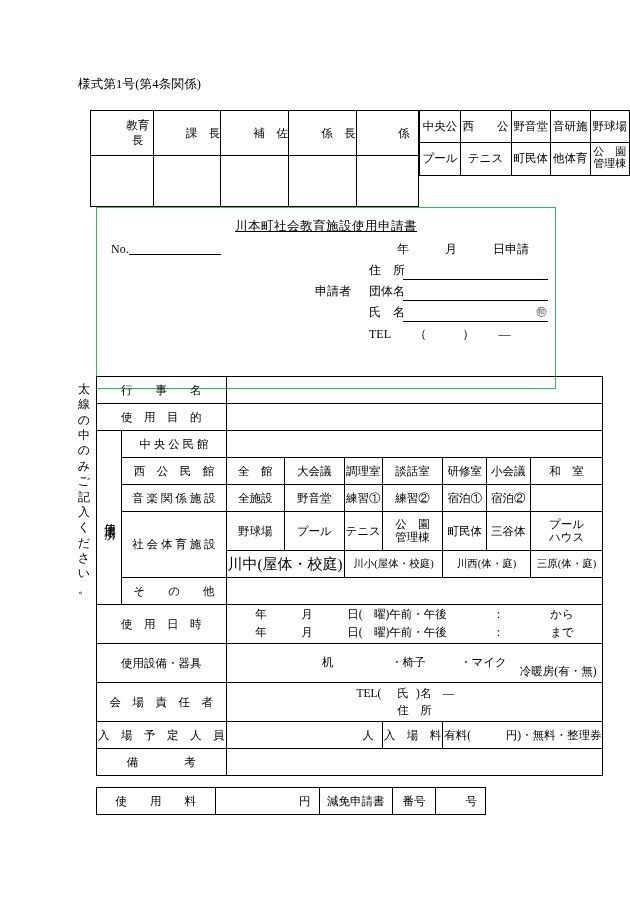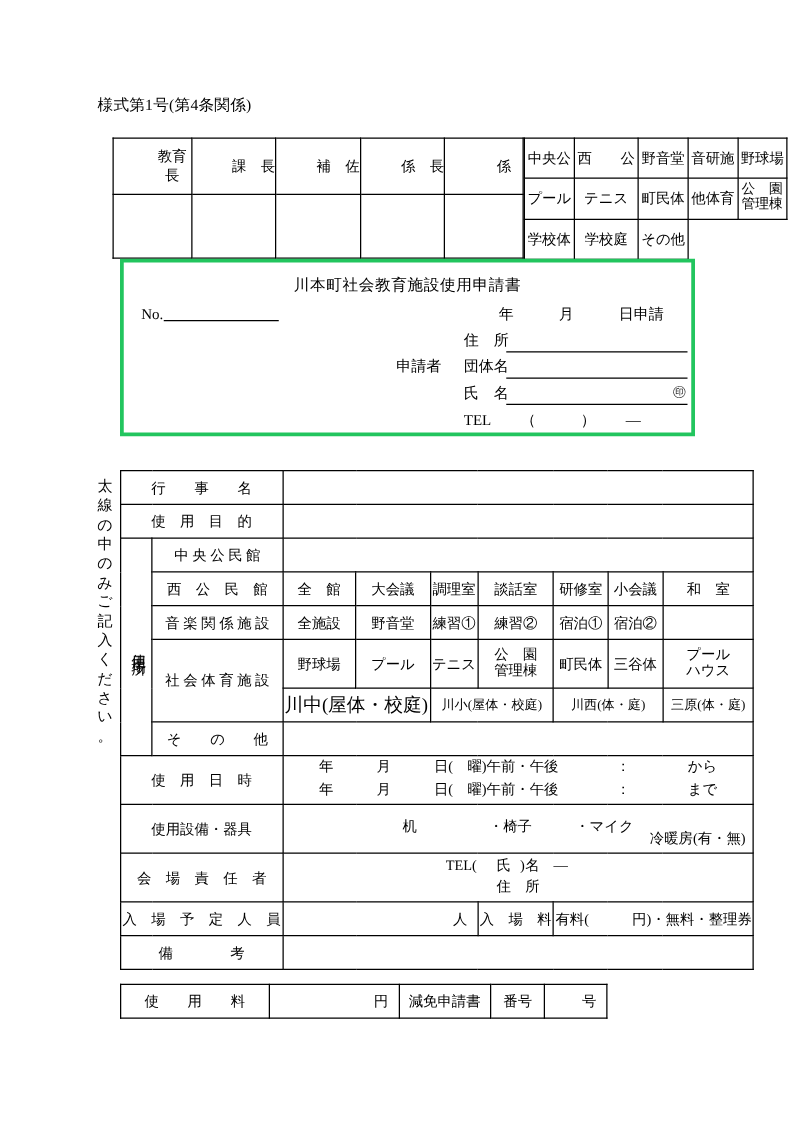--- a/index.html
+++ b/index.html
@@ -65,23 +65,24 @@
   .fac td.w4 { width: 44px; }
   .fac td.w5 { width: 45px; }
   .fac td.two { line-height: 1.08; font-size: 11px; }
 
   
   .appbox {
     position: absolute;
     left: 96px;
     top: 207px;
     width: 460px;
-    height: 142px;
-    border: 3px solid #22c55e;
+    height: 182px;
+    border: 1px solid #22c55e;
     box-sizing: border-box;
+    text-decoration: underline;
   }
   .appbox .title {
     text-align: center;
     font-size: 12.5px;
     margin-top: 10px;
     letter-spacing: 0.5px;
   }
   .appbox .no {
     position: absolute;
     left: 14px;
@@ -272,27 +273,20 @@
         <td class="w3">野音堂</td>
         <td class="w4">音研施</td>
         <td class="w5">野球場</td>
       </tr>
       <tr>
         <td class="w1">プール</td>
         <td class="w2">テニス</td>
         <td class="w3">町民体</td>
         <td class="w4">他体育</td>
         <td class="w5 two"><span>公　園</span><br><span>管理棟</span></td>
-      </tr>
-      <tr>
-        <td class="w1">学校体</td>
-        <td class="w2">学校庭</td>
-        <td class="w3">その他</td>
-        <td class="w4" style="border:none"></td>
-        <td class="w5" style="border:none"></td>
       </tr>
     </tbody>
       </table>
   </div>
 
   <div class="appbox">
     <div class="title">川本町社会教育施設使用申請書</div>
     <div class="no">
       <span>No.</span><span class="uline"></span>
     </div>

